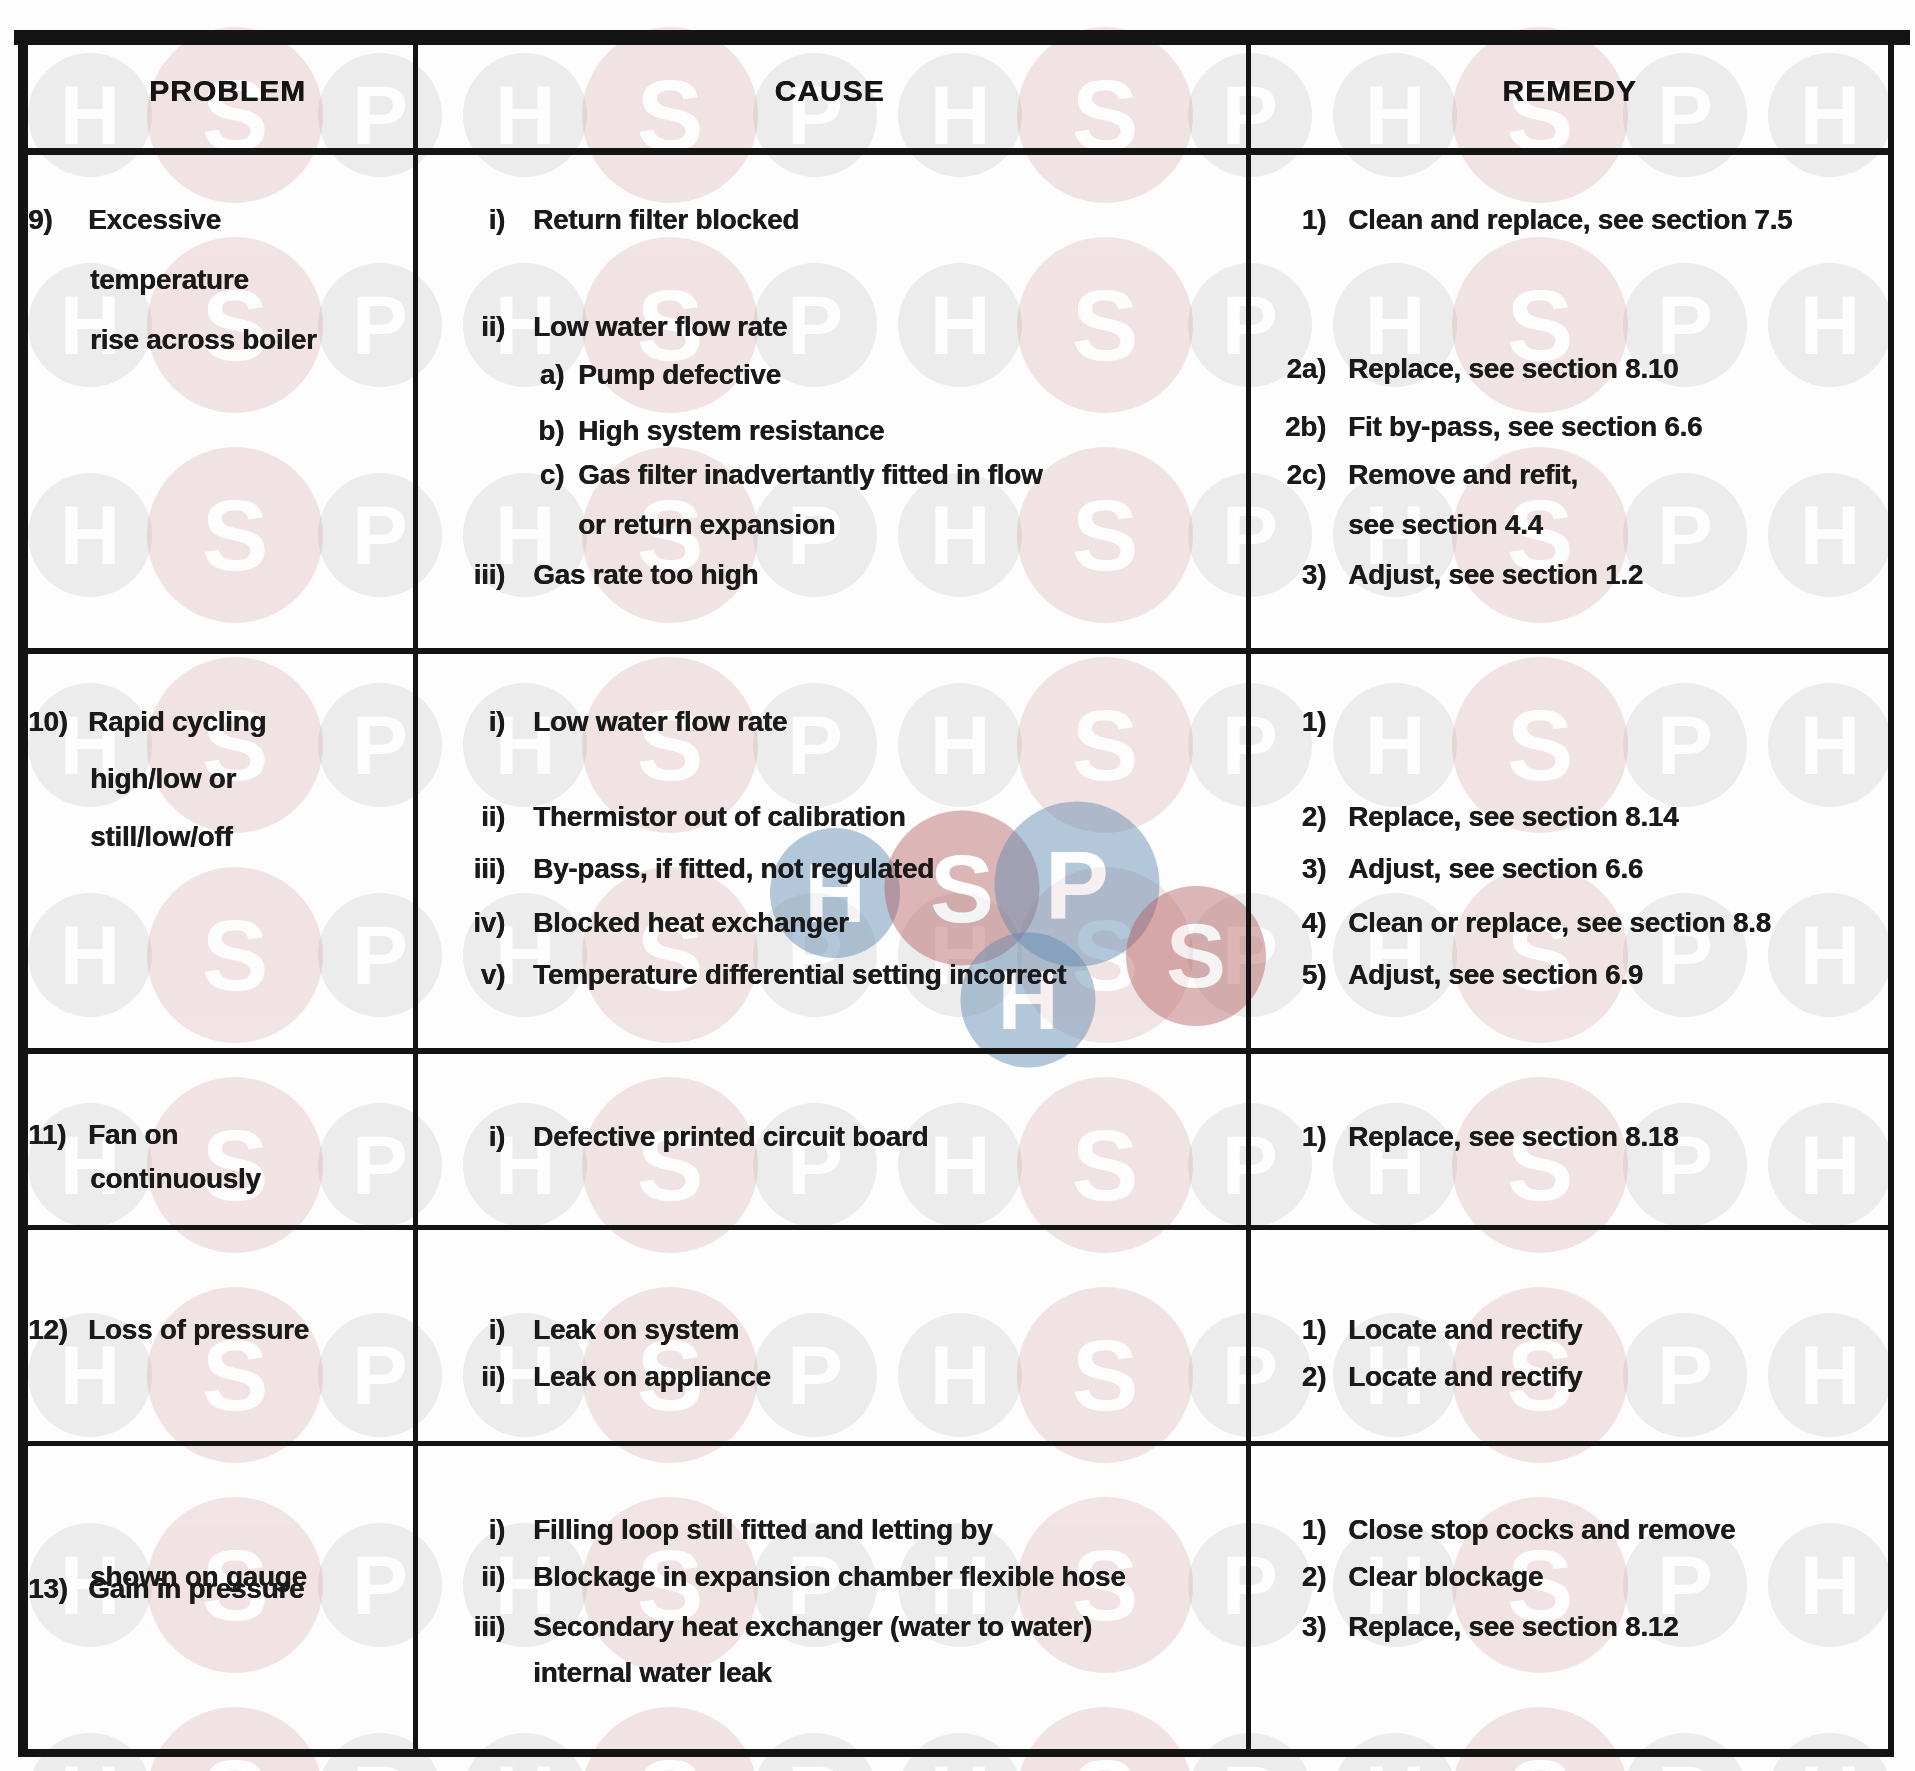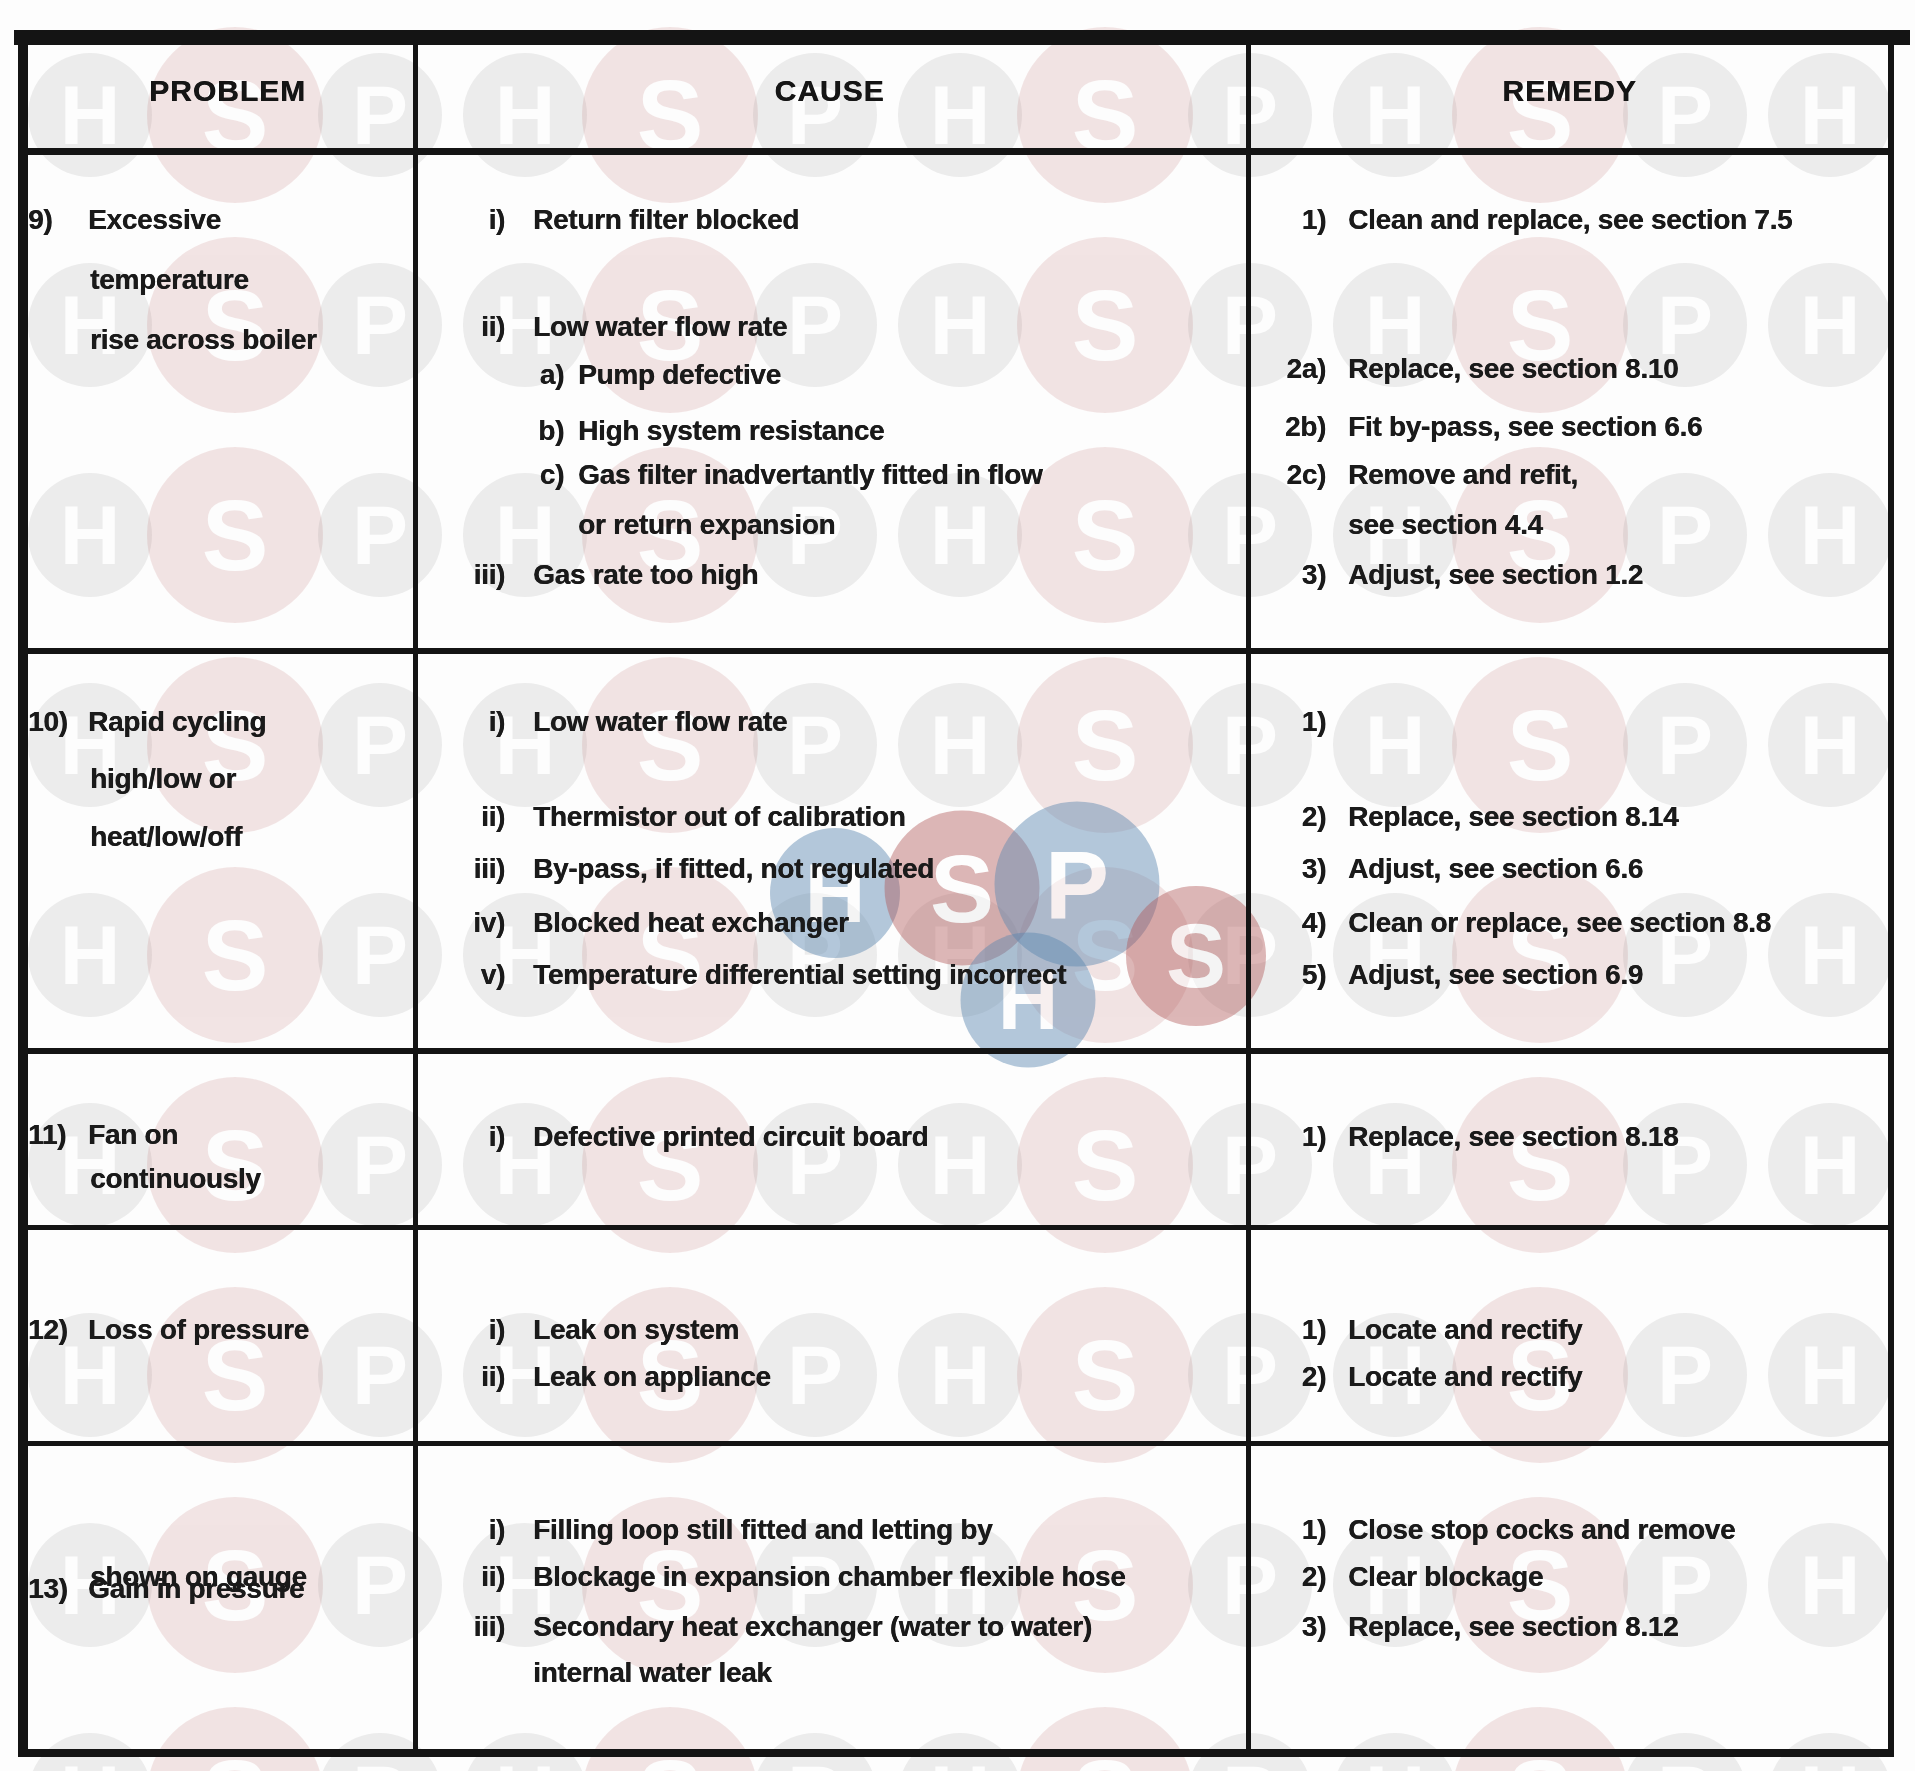--- a/index.html
+++ b/index.html
@@ -238,21 +238,21 @@
   <div class="ln rm" style="top:558px;">
     <span class="rlbl">3)</span>
     <span>Adjust, see section 1.2</span>
   </div>
 
   <div class="ln pb" style="top:705px;">
     <span class="plbl">10)</span>
     <span>Rapid cycling</span>
   </div>
   <div class="ln pbw" style="top:762px;">high/low or</div>
-  <div class="ln pbw" style="top:820px;">heat/low/off</div>
+  <div class="ln pbw" style="top:820px;">still/low/off</div>
 
   <div class="ln cz" style="top:705px;">
     <span class="clbl">i)</span>
     <span>Low water flow rate</span>
   </div>
   <div class="ln cz" style="top:800px;">
     <span class="clbl">ii)</span>
     <span>Thermistor out of calibration</span>
   </div>
   <div class="ln cz" style="top:852px;">

